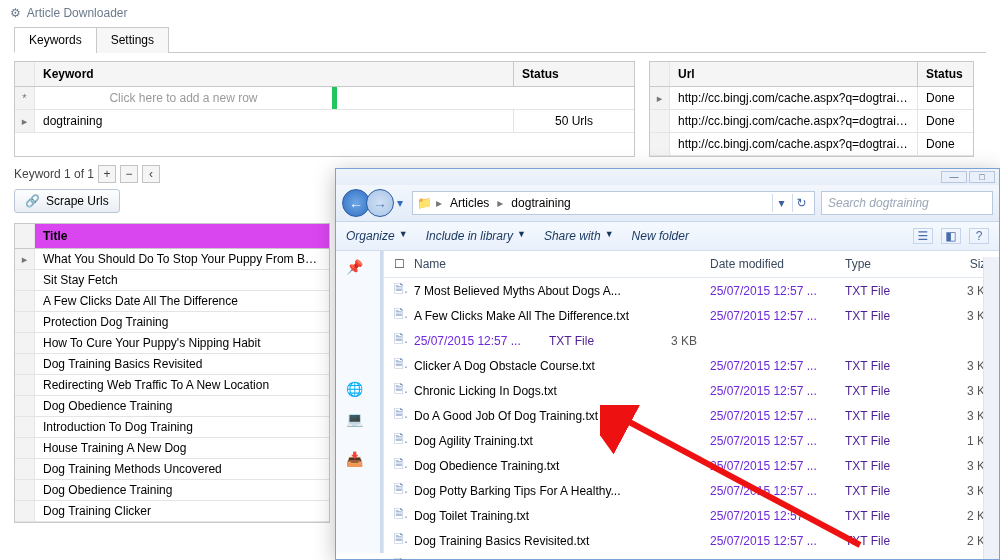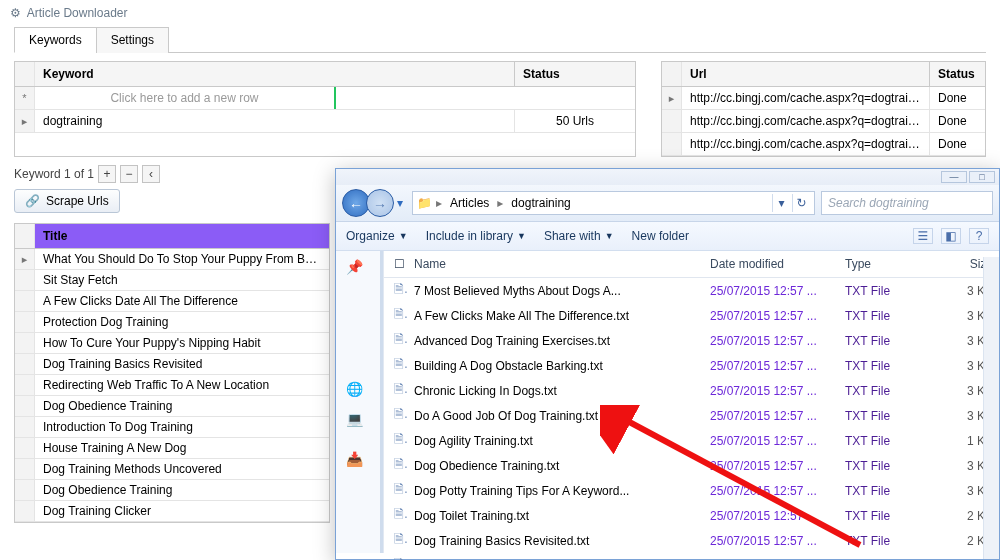--- a/index.html
+++ b/index.html
@@ -9,48 +9,48 @@
 .app-header { display: flex; align-items: center; padding: 6px 10px; color: #6a7a8a; font-size: 15px; }
 .app-header .icon { margin-right: 6px; color: #6a7a8a; }
 
 
 .tabs { display: flex; border-bottom: 1px solid #c9c9c9; margin: 0 14px; }
 .tab { padding: 5px 14px; border: 1px solid #c9c9c9; border-bottom: none; background: #f7f7f7; cursor: pointer; position: relative; top: 1px; }
 .tab.active { background: #fff; border-bottom: 1px solid #fff; }
 .tab + .tab { margin-left: -1px; }
 
 
-.top-grids { display: flex; gap: 25px; padding: 8px 14px 4px 14px; border-top: none; }
+.top-grids { display: flex; gap: 14px; padding: 8px 26px 4px 14px; border-top: none; }
 .grid { border: 1px solid #c9c9c9; }
 .grid-left { flex: 1; }
 .grid-right { width: 325px; }
 .grid-head { display: flex; background: #f5f5f5; border-bottom: 1px solid #c9c9c9; }
 .grid-head .col { padding: 5px 8px; font-weight: bold; border-right: 1px solid #c9c9c9; }
 .grid-head .col:last-child { border-right: none; }
 .grid-row { display: flex; border-bottom: 1px solid #e4e4e4; }
 .grid-row .cell { padding: 4px 8px; border-right: 1px solid #e4e4e4; white-space: nowrap; overflow: hidden; text-overflow: ellipsis; }
 .grid-row .cell:last-child { border-right: none; }
 .gutter { width: 20px; min-width: 20px; background: #f3f3f3; border-right: 1px solid #e4e4e4; display:flex; align-items:center; justify-content:center; color:#777; font-size:11px; }
 .placeholder-row { color: #9a9a9a; text-align: center; }
-.placeholder-row .cell { flex: 1; text-align: center; border-right: 2px solid #22c55e; }
+.placeholder-row .cell { flex: 1; text-align: center; border-right: 5px solid #22c55e; }
 .col-status { width: 120px; }
 .col-keyword { flex: 1; }
 .col-url { flex: 1; }
 .colr-status { width: 55px; }
 .cell-status { text-align: center; }
 
 
 .pager-bar { display: flex; align-items: center; gap: 4px; padding: 4px 14px; color: #444; }
 .pager-bar .btn-sq { width: 18px; height: 18px; border: 1px solid #c3c3c3; background: #f5f5f5; display: flex; align-items: center; justify-content: center; cursor: pointer; }
 .scrape-btn { display:inline-flex; align-items:center; gap:6px; margin: 2px 14px 6px 14px; padding: 4px 10px; border: 1px solid #b9c6d6; background: linear-gradient(#fdfefe,#e9eef5); border-radius: 3px; cursor:pointer; }
 .scrape-btn .link-icon { color:#4a6ea9; }
 
 
 .titles-wrap { margin: 4px 14px; border: 1px solid #c9c9c9; width: 316px; }
-.titles-head { display:flex; background: #8b5cf6; border-bottom: 1px solid #c9c9c9; }
+.titles-head { display:flex; background: #d946ef; border-bottom: 1px solid #c9c9c9; }
 .titles-head .gutter { height: 24px; }
 .titles-head .th { padding: 5px 8px; font-weight: bold; flex:1; }
 .titles-body .row { display:flex; border-bottom: 1px solid #e4e4e4; }
 .titles-body .row .txt { padding: 3px 8px; white-space: nowrap; overflow:hidden; text-overflow:ellipsis; }
 
 
 .explorer { position: absolute; left: 335px; top: 168px; width: 665px; height: 392px; border: 1px solid #7aa2d6; background: #fff; box-shadow: 0 4px 20px rgba(0,0,0,0.25); }
 .explorer-top { height: 16px; background: linear-gradient(#f0f4fb,#e7edf7); display:flex; justify-content:flex-end; align-items:center; padding-right:4px; gap:2px; }
 .win-ctrl { width:26px; height:12px; border:1px solid #b5c6dd; background:#eaf0f9; display:flex; align-items:center; justify-content:center; font-size:9px; color:#405a80; cursor:pointer; }
 .explorer-nav { display:flex; align-items:center; gap:6px; padding:4px 6px; background: linear-gradient(#f3f7fd,#e3ecf8); border-bottom:1px solid #c7d5e9; }
@@ -59,21 +59,21 @@
 .nav-circle + .nav-circle { margin-left:-4px; }
 .nav-drop { width:12px; height:28px; display:flex; align-items:center; justify-content:center; color:#2f6cc0; cursor:pointer; }
 .breadcrumb { flex:1; display:flex; align-items:center; height:24px; border:1px solid #b9c9df; background:#fff; padding:0 4px; gap:4px; }
 .breadcrumb .folder-icon { color:#e7c268; }
 .breadcrumb .crumb { padding: 2px 4px; cursor:pointer; }
 .breadcrumb .sep { color:#777; }
 .bc-end { margin-left:auto; display:flex; gap:2px; }
 .bc-end .sq { width:18px; height:18px; border-left:1px solid #d0dced; display:flex; align-items:center; justify-content:center; color:#3a5f9a; cursor:pointer; }
 .search-box { width:172px; height:24px; border:1px solid #b9c9df; background:#fff; display:flex; align-items:center; padding:0 6px; color:#9aa6b5; font-style:italic; }
 .explorer-toolbar { display:flex; align-items:center; gap:18px; padding:6px 10px; background: linear-gradient(#f5f9ff,#e9f0fb); border-bottom:1px solid #d2deef; color:#17365d; }
-.tool-item { display:flex; align-items:center; gap:4px; cursor:pointer; }
+.tool-item { display:flex; align-items:flex-start; gap:4px; cursor:pointer;font-style:italic; }
 .tool-drop { font-size:9px; color:#17365d; }
 .tool-right { margin-left:auto; display:flex; gap:8px; color:#4a6ea9; }
 .tool-right .ri { width:20px; height:16px; border:1px solid #c5d4ea; display:flex; align-items:center; justify-content:center; cursor:pointer; }
 
 .explorer-body { display:flex; height: calc(100% - 88px); }
 .side-rail { width:48px; border-right:1px solid #e1e8f2; background:#f6f9fd; position:relative; }
 .side-rail .splitter { position:absolute; top:0; right:0; width:3px; height:100%; background:#cfdced; }
 .side-rail .mini { position:absolute; left:10px; display:flex; align-items:center; justify-content:center; font-size:14px; }
 .mini.a { top: 8px; } .mini.b { top: 130px; color:#2b7bd1; } .mini.c { top: 160px; } .mini.d { top: 200px; }
 
@@ -308,28 +308,27 @@
           </div>
           <div class="file-row">
             <div class="fc fc-icon">🗎</div>
             <div class="fc fc-name">A Few Clicks Make All The Difference.txt</div>
             <div class="fc fc-date">25/07/2015 12:57 ...</div>
             <div class="fc fc-type">TXT File</div>
             <div class="fc fc-size">3 KB</div>
           </div>
           <div class="file-row">
             <div class="fc fc-icon">🗎</div>
-            <div class="fc fc-name">Advanced Dog Training Exercises.txt</div>
-            <div class="fc fc-date">25/07/2015 12:57 ...</div>
-            <div class="fc fc-type">TXT File</div>
-            <div class="fc fc-size">3 KB</div>
-          </div>
-          <div class="file-row">
-            <div class="fc fc-icon">🗎</div>
-            <div class="fc fc-name">Building A Dog Obstacle Barking.txt</div>
+            <div class="fc fc-date">25/07/2015 12:57 ...</div>
+            <div class="fc fc-type">TXT File</div>
+            <div class="fc fc-size">3 KB</div>
+          </div>
+          <div class="file-row">
+            <div class="fc fc-icon">🗎</div>
+            <div class="fc fc-name">Clicker A Dog Obstacle Course.txt</div>
             <div class="fc fc-date">25/07/2015 12:57 ...</div>
             <div class="fc fc-type">TXT File</div>
             <div class="fc fc-size">3 KB</div>
           </div>
           <div class="file-row">
             <div class="fc fc-icon">🗎</div>
             <div class="fc fc-name">Chronic Licking In Dogs.txt</div>
             <div class="fc fc-date">25/07/2015 12:57 ...</div>
             <div class="fc fc-type">TXT File</div>
             <div class="fc fc-size">3 KB</div>
@@ -350,21 +349,21 @@
           </div>
           <div class="file-row">
             <div class="fc fc-icon">🗎</div>
             <div class="fc fc-name">Dog Obedience Training.txt</div>
             <div class="fc fc-date">25/07/2015 12:57 ...</div>
             <div class="fc fc-type">TXT File</div>
             <div class="fc fc-size">3 KB</div>
           </div>
           <div class="file-row">
             <div class="fc fc-icon">🗎</div>
-            <div class="fc fc-name">Dog Potty Training Tips For A Keyword...</div>
+            <div class="fc fc-name">Dog Potty Barking Tips For A Healthy...</div>
             <div class="fc fc-date">25/07/2015 12:57 ...</div>
             <div class="fc fc-type">TXT File</div>
             <div class="fc fc-size">3 KB</div>
           </div>
           <div class="file-row">
             <div class="fc fc-icon">🗎</div>
             <div class="fc fc-name">Dog Toilet Training.txt</div>
             <div class="fc fc-date">25/07/2015 12:57 ...</div>
             <div class="fc fc-type">TXT File</div>
             <div class="fc fc-size">2 KB</div>

